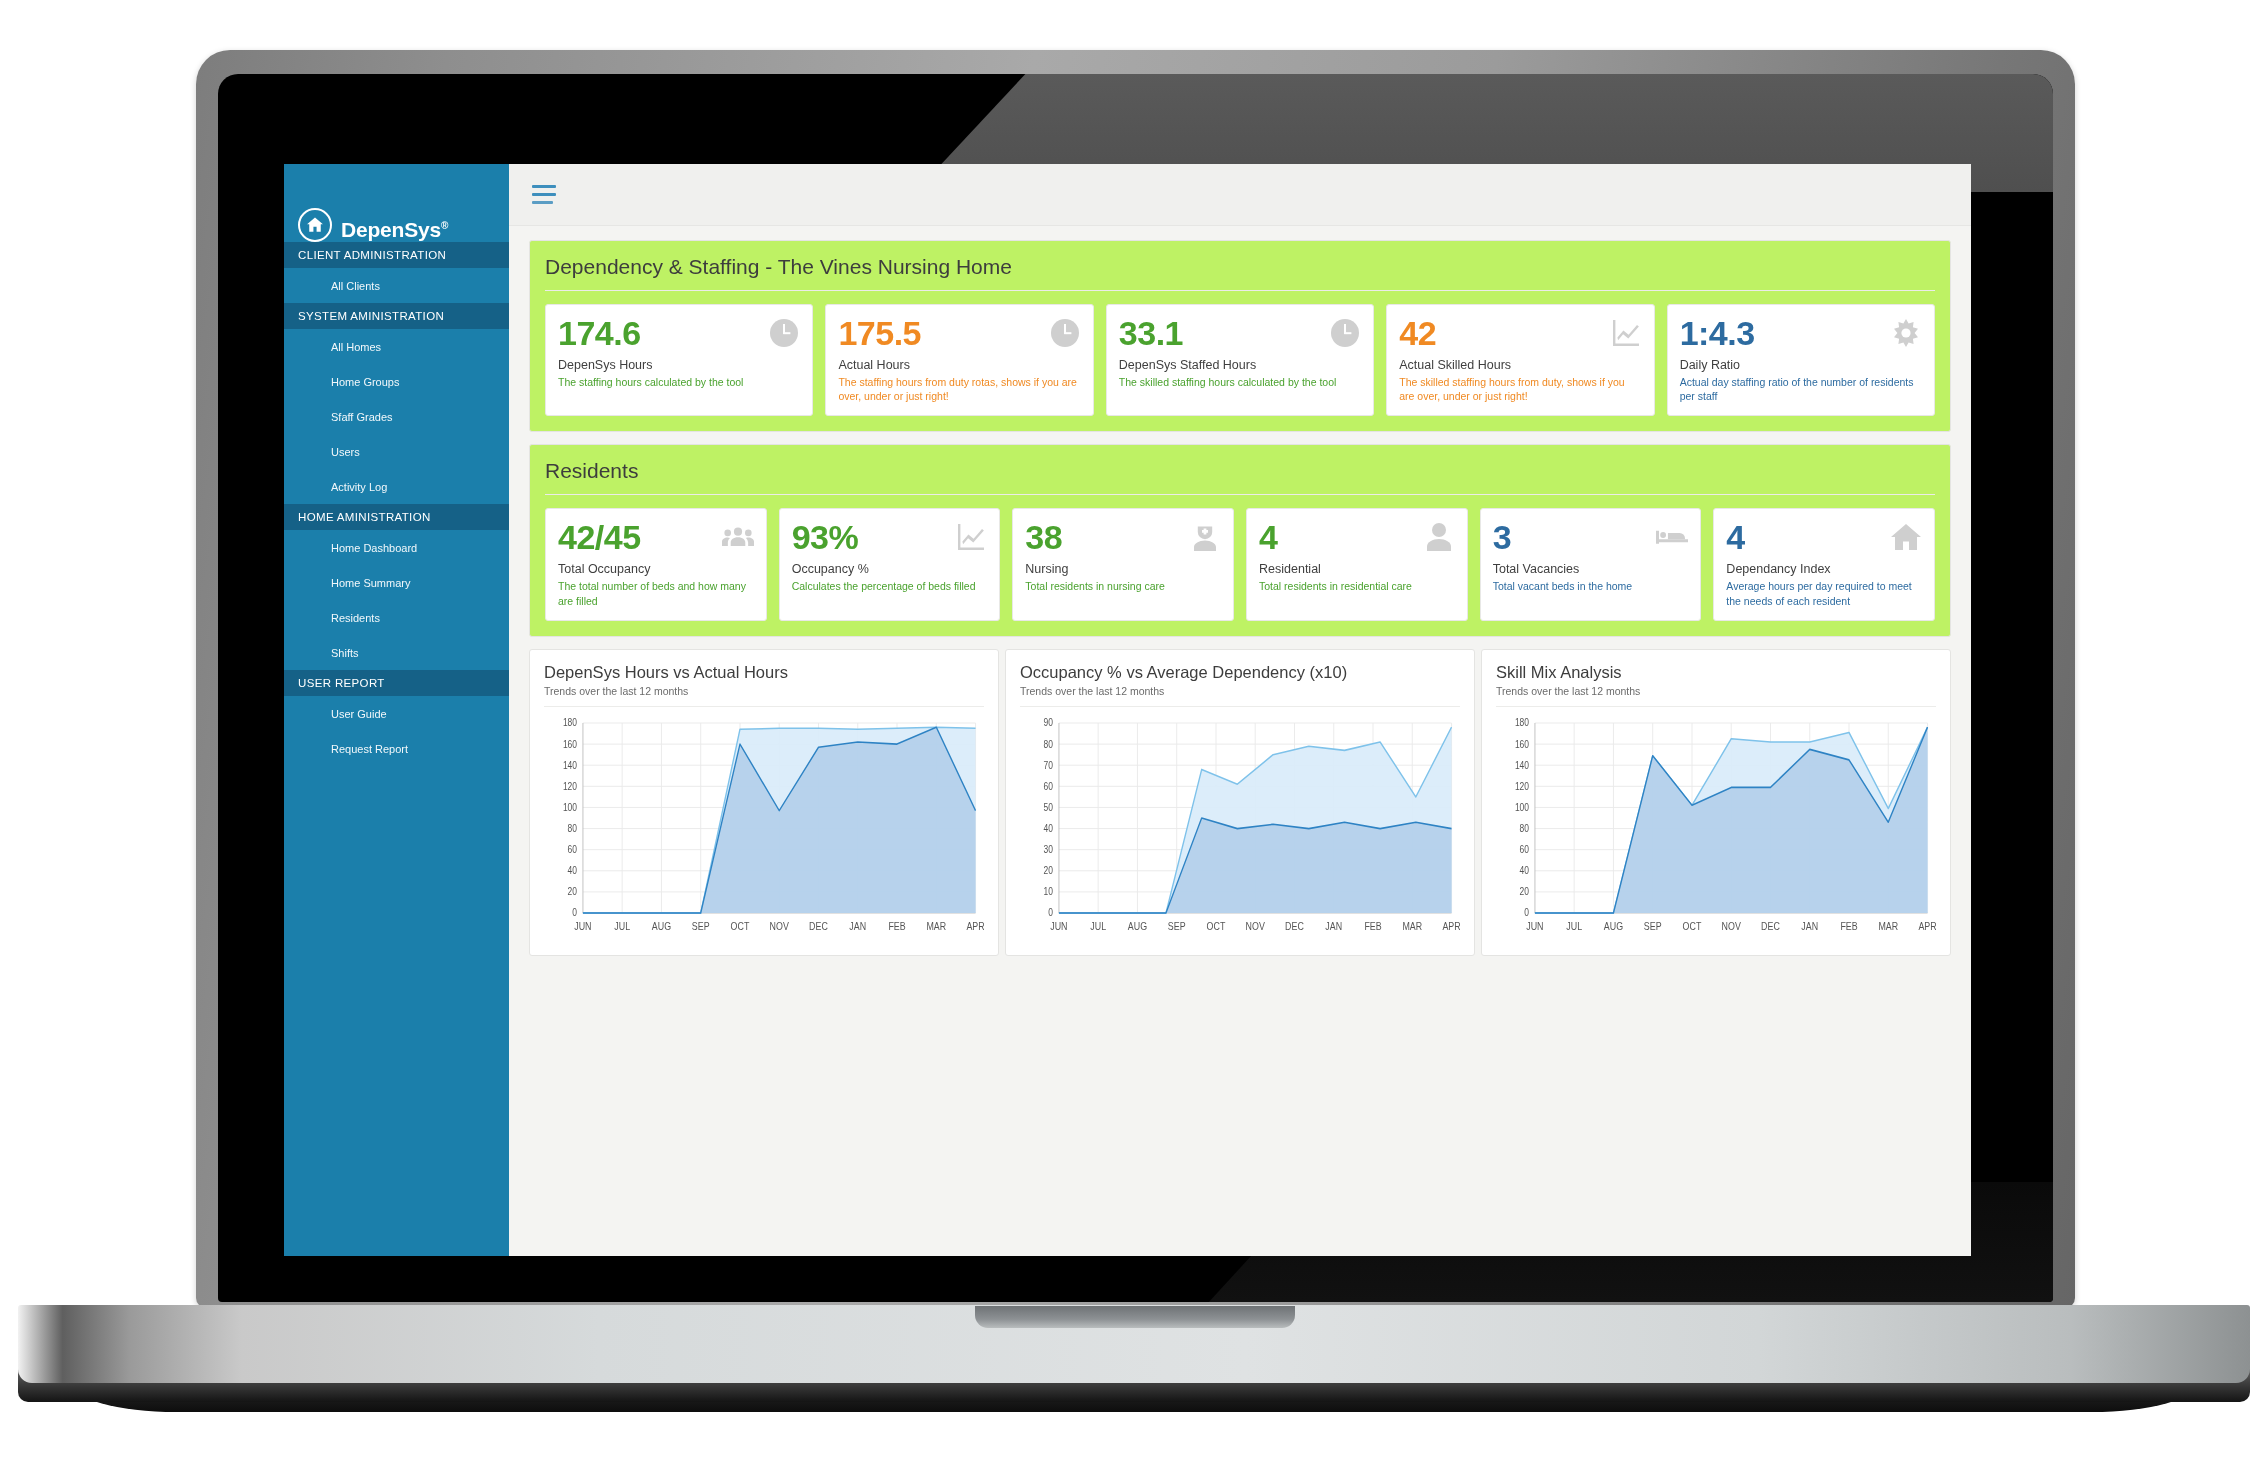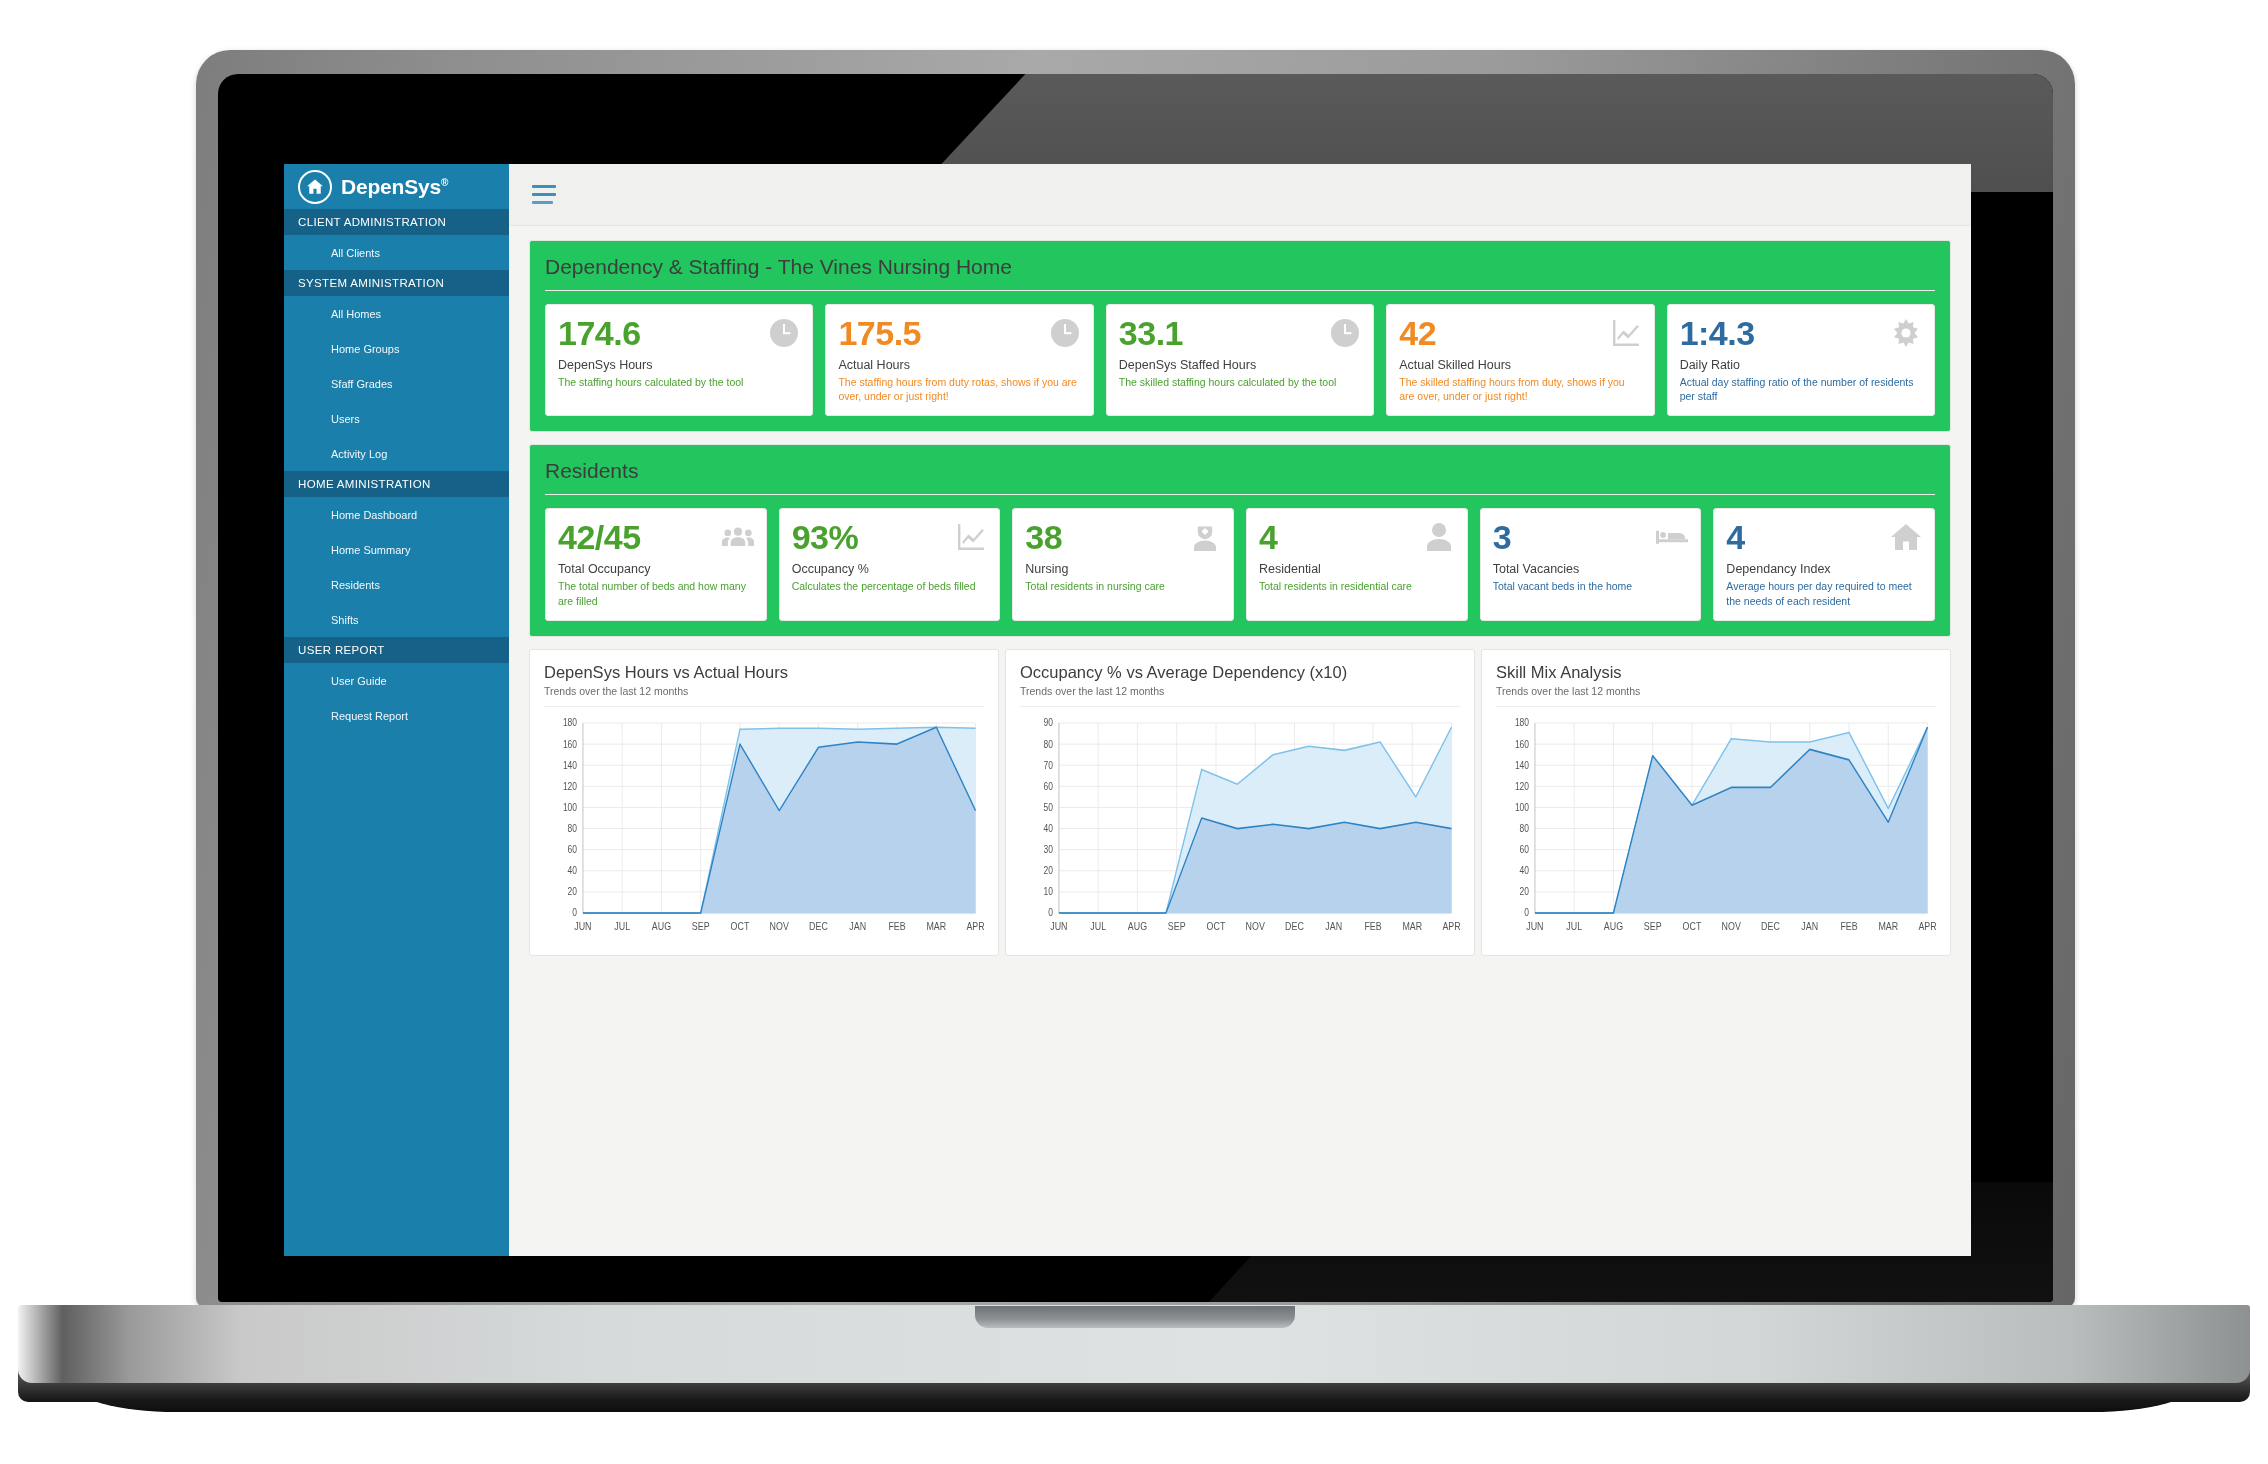--- a/index.html
+++ b/index.html
@@ -75,22 +75,22 @@
     z-index: 3;
   }
 
   
   .sidebar {
     width: 225px; flex: 0 0 225px;
     background: #1b7fab;
     color: #fff;
   }
   .brand {
-    height: 45px;
-    display: flex; align-items: center; gap: 9px;
+    height: 78px;
+    display: flex; align-items: flex-end; gap: 9px;
     padding-left: 14px;
     background:#1b7fab;
   }
   .brand-mark {
     width: 34px; height: 34px; border-radius: 50%;
     border: 2.5px solid #fff;
     display:flex; align-items:center; justify-content:center;
   }
   .brand-mark svg { width: 20px; height: 20px; display:block; }
   .brand-name {
@@ -123,21 +123,21 @@
   .hamburger { width: 24px; cursor:pointer; }
   .hamburger span {
     display:block; height: 3px; background:#3e8fbd; border-radius:1px;
     margin-bottom: 5px;
   }
   .hamburger span:nth-child(3){ width:21px; background:#5b9dc4; margin-bottom:0; }
 
   .content { flex:1; padding: 14px 20px 0 20px; overflow:hidden; }
 
   .panel {
-    background:#22c55e; border:1px solid #e4e4e2; border-radius:3px;
+    background:#bef264; border:1px solid #e4e4e2; border-radius:3px;
     margin-bottom: 12px;
     padding: 14px 15px 15px 15px;
   }
   .panel-title {
     font-size: 21px; color:#3d3d3d; font-weight:400;
     padding-bottom: 11px; border-bottom:1px solid #ebebe9;
     margin-bottom: 13px;
   }
 
   .kpi-row { display:flex; gap: 12px; }

